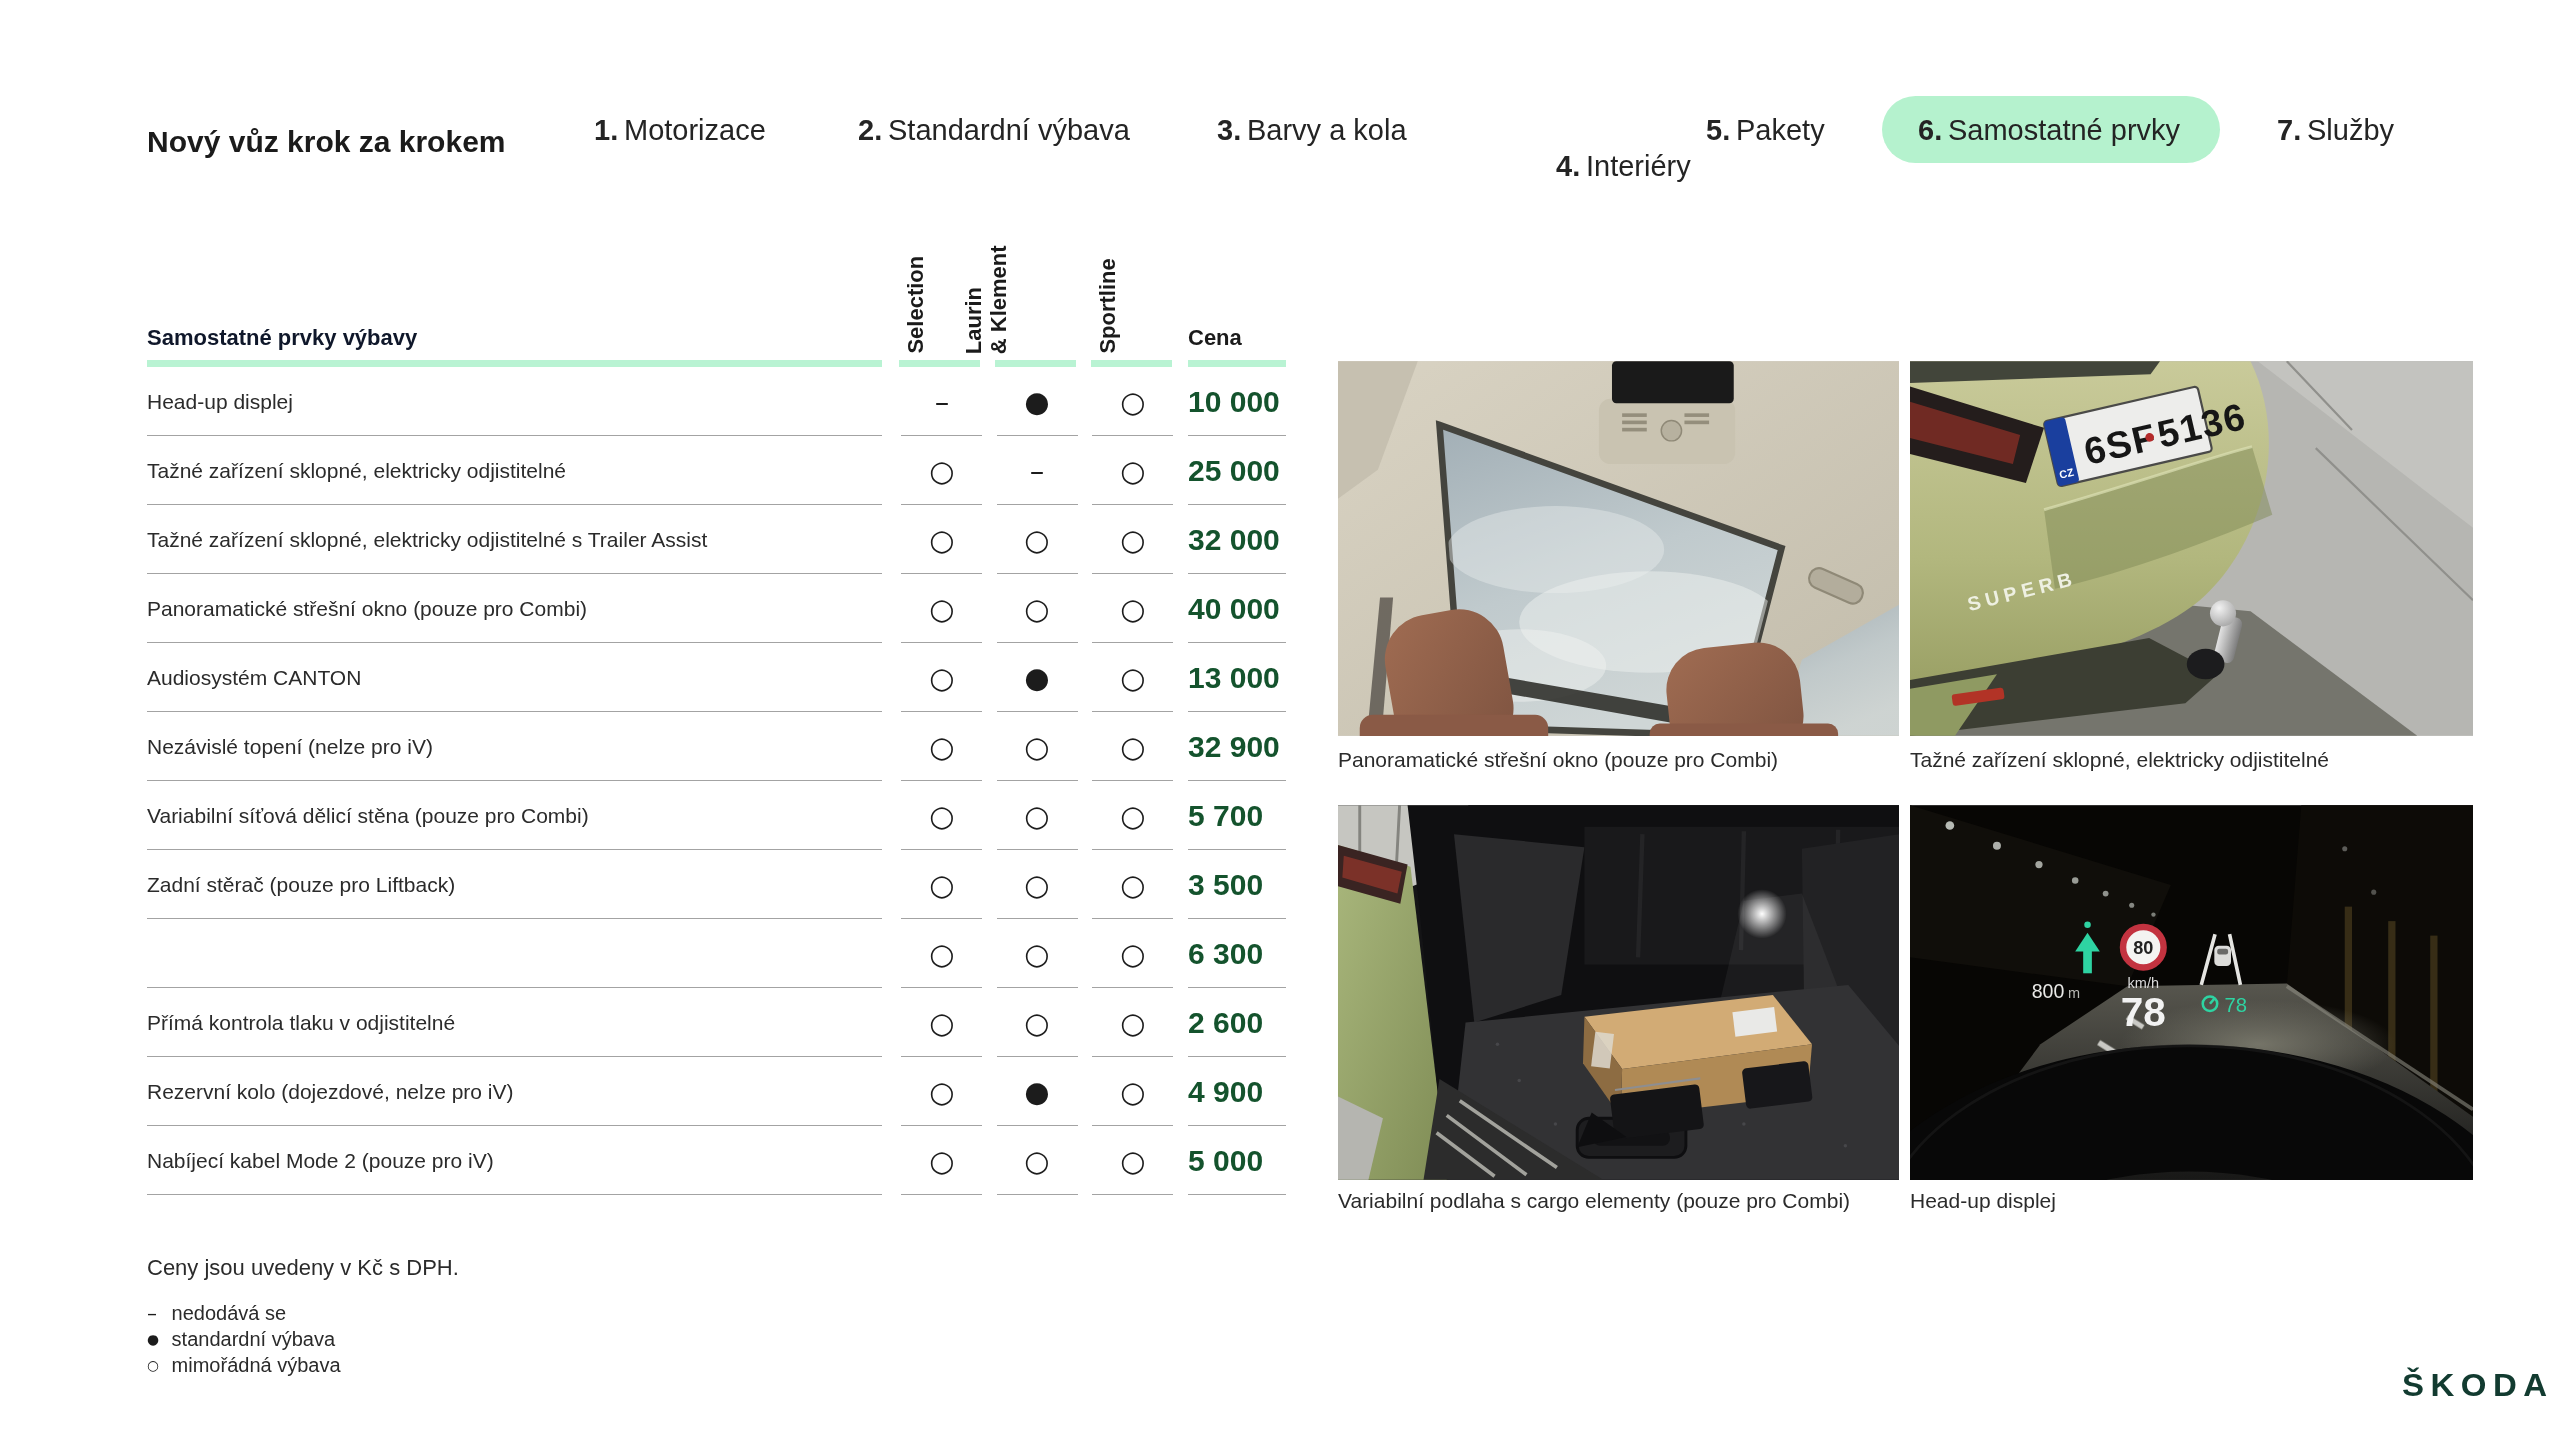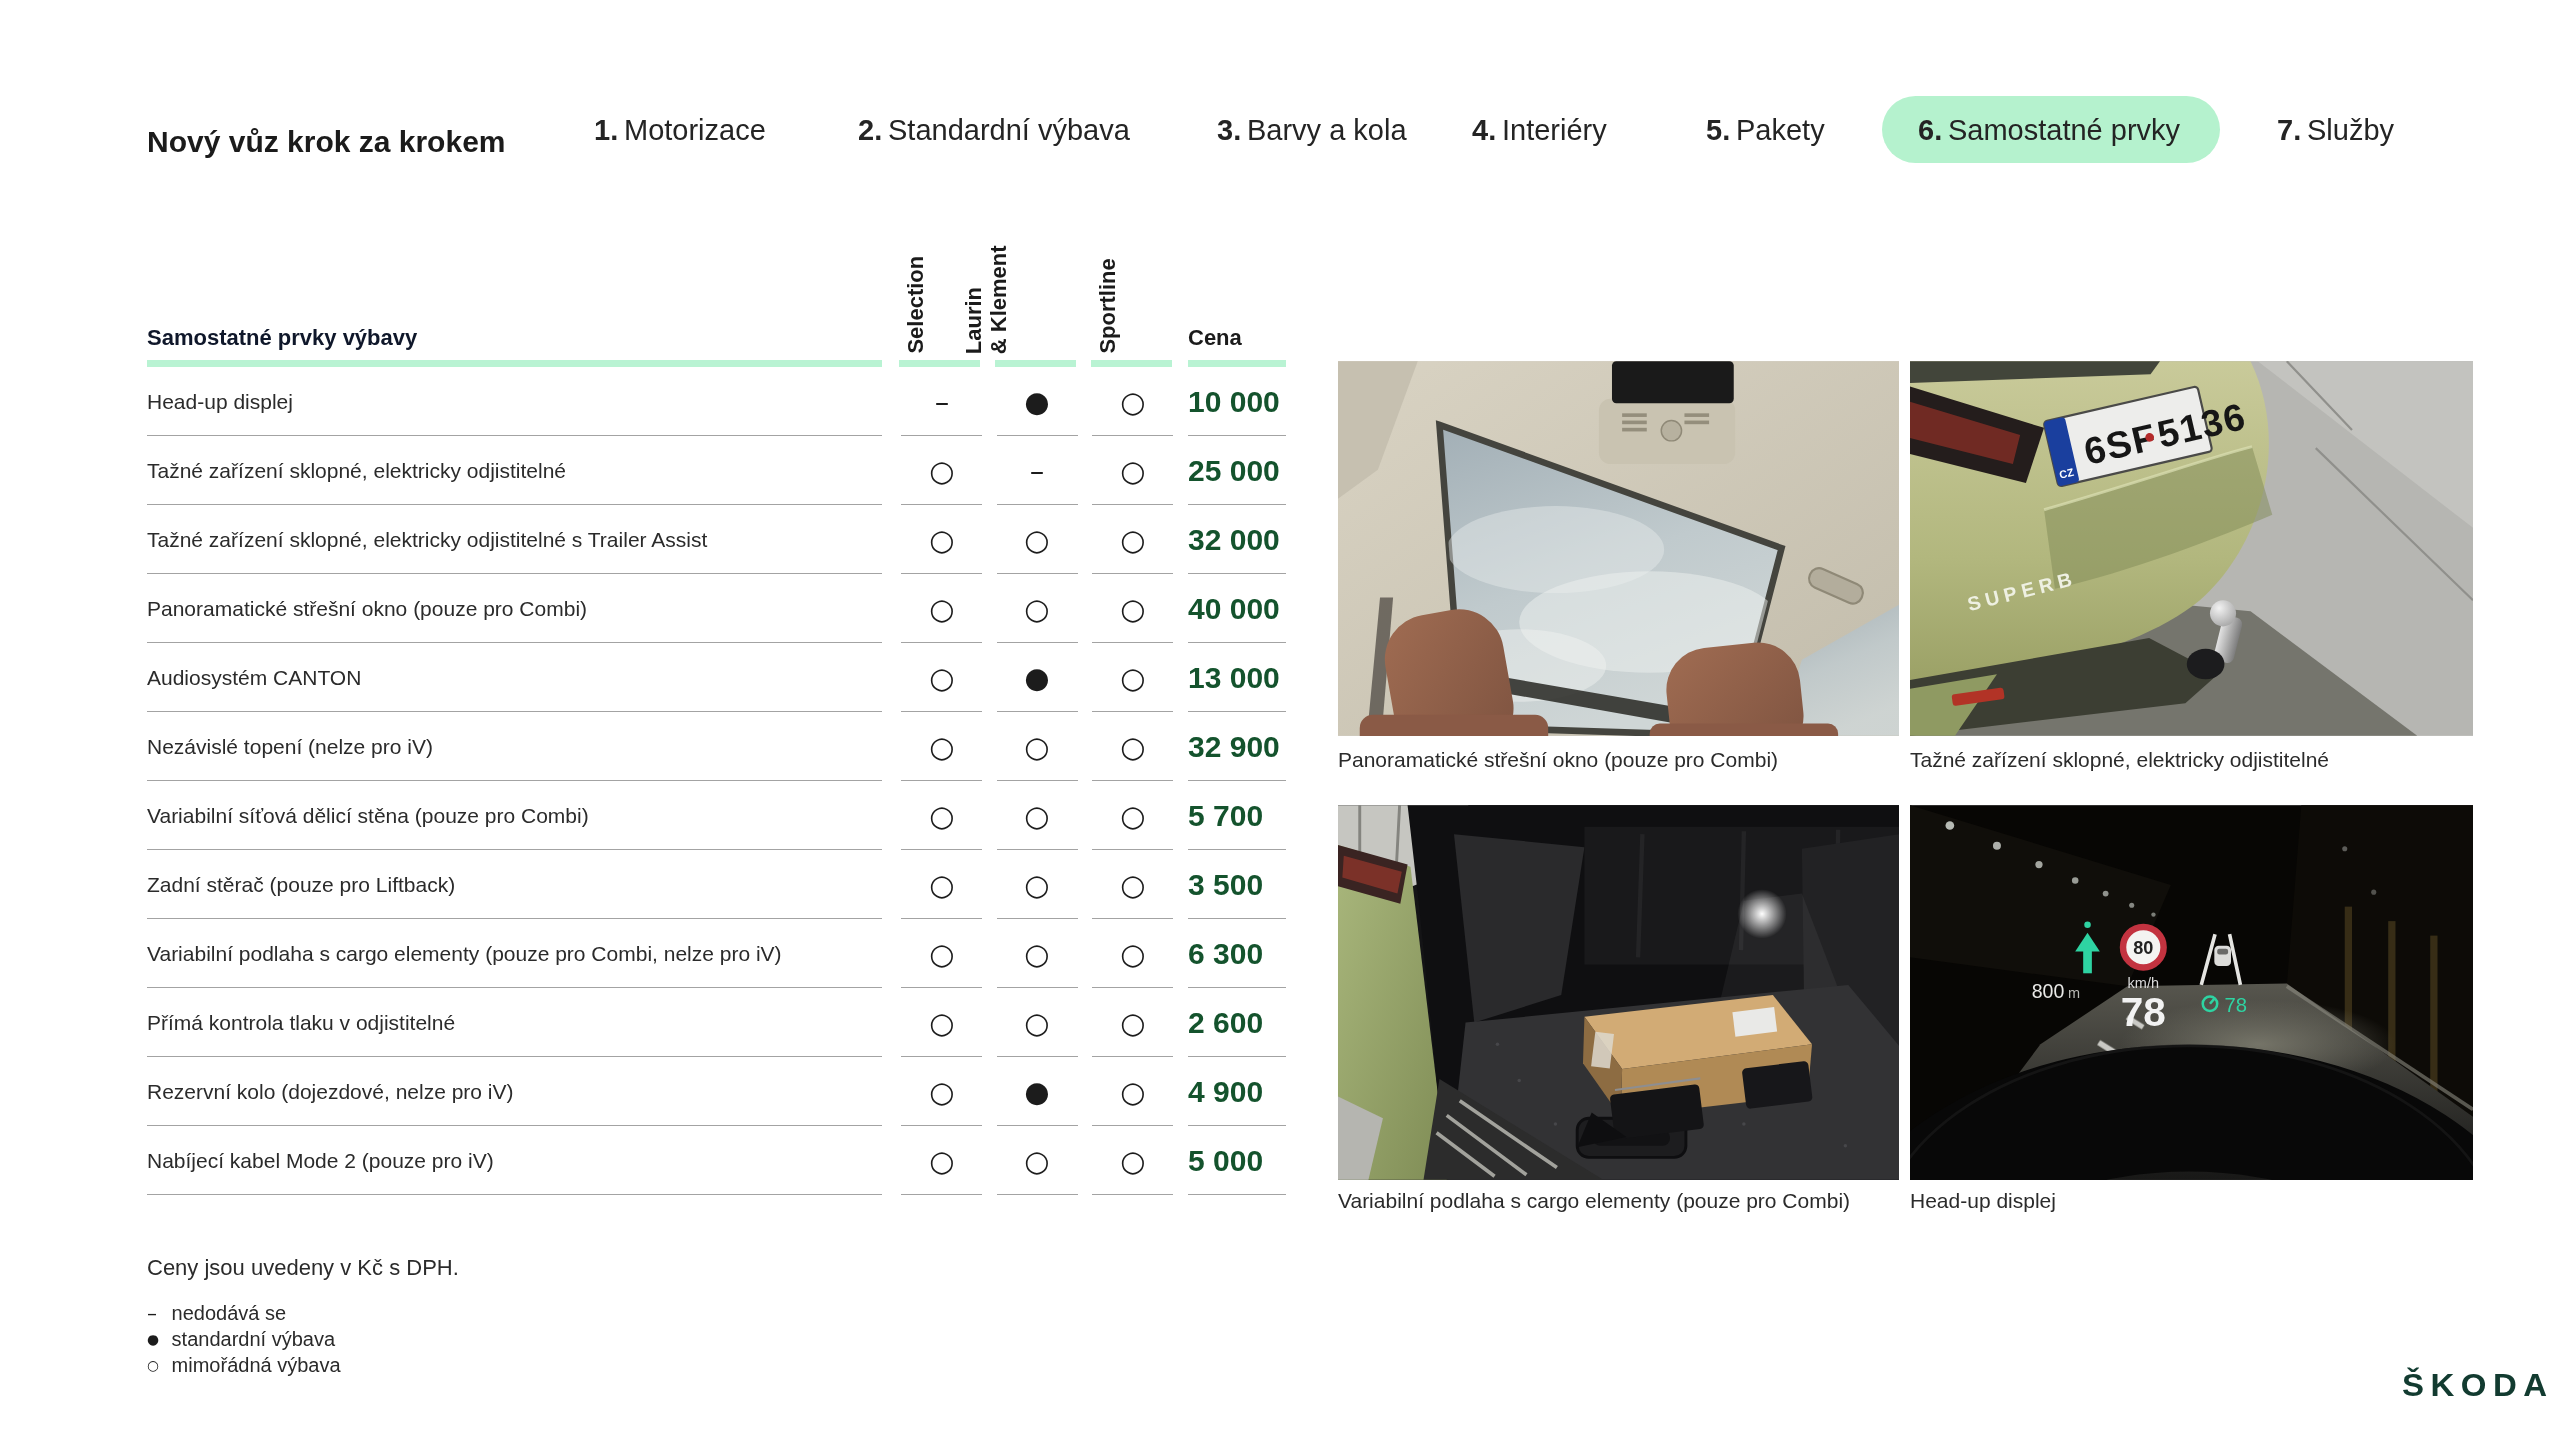--- a/index.html
+++ b/index.html
@@ -50,21 +50,21 @@
         color:#123b30;transform:scaleY(0.96);}
 </style>
 </head>
 <body>
 
 <div class="abs nav-title">Nový vůz krok za krokem</div>
 
 <div class="abs nav-item" style="left:594px;"><b>1.</b><span>Motorizace</span></div>
 <div class="abs nav-item" style="left:858px;"><b>2.</b><span>Standardní výbava</span></div>
 <div class="abs nav-item" style="left:1217px;"><b>3.</b><span>Barvy a kola</span></div>
-<div class="abs nav-item" style="left:1472px;"><b>4.</b><span>Interiéry</span></div>
+<div class="abs nav-item" style="left:1556px;margin-top:36px;"><b>4.</b><span>Interiéry</span></div>
 <div class="abs nav-item" style="left:1706px;"><b>5.</b><span>Pakety</span></div>
 <div class="abs nav-pill"></div>
 <div class="abs nav-item" style="left:1918px;"><b>6.</b><span>Samostatné prvky</span></div>
 <div class="abs nav-item" style="left:2268px;margin-left:9px;"><b>7.</b><span>Služby</span></div>
 
 <div class="abs tbl-title">Samostatné prvky výbavy</div>
 <div class="abs cena-hd">Cena</div>
 
 <span class="rot" style="left:929px;">Selection</span>
 <span class="rot" style="left:1011px;">Laurin
@@ -168,21 +168,20 @@
     <span class="sym s2">○</span>
     <span class="sym s3">○</span>
     <span class="price">3 500</span>
     <i class="ln ln-l"></i>
       <i class="ln ln-1"></i>
       <i class="ln ln-2"></i>
       <i class="ln ln-3"></i>
       <i class="ln ln-p"></i>
   </div>
   <div class="row">
-    <span class="lbl">Variabilní podlaha s cargo elementy (pouze pro Combi, nelze pro iV)</span>
     <span class="sym s1">○</span>
     <span class="sym s2">○</span>
     <span class="sym s3">○</span>
     <span class="price">6 300</span>
     <i class="ln ln-l"></i>
       <i class="ln ln-1"></i>
       <i class="ln ln-2"></i>
       <i class="ln ln-3"></i>
       <i class="ln ln-p"></i>
   </div>

